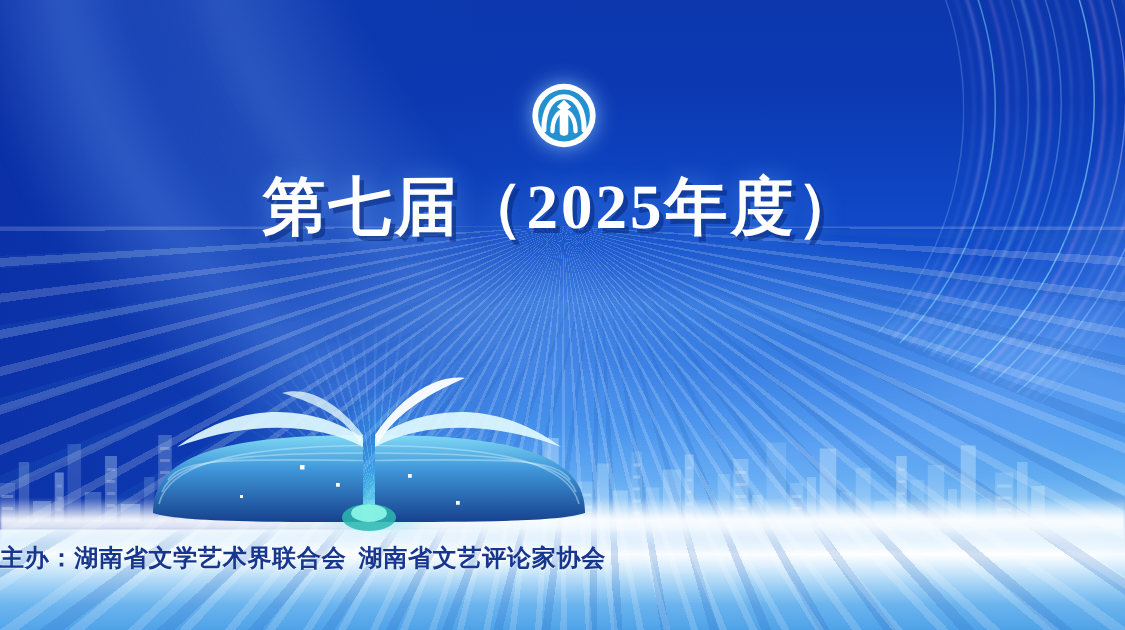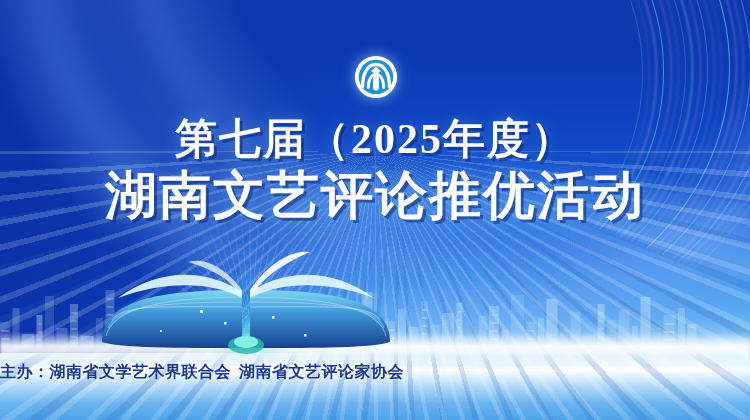--- a/index.html
+++ b/index.html
@@ -498,20 +498,19 @@
 
       <path d="M22 70 C22 40, 34 24, 50 24 C66 24, 78 40, 78 70" fill="none" stroke="#ffffff" stroke-width="7" stroke-linecap="round"></path>
       <path d="M34 72 C34 54, 42 44, 50 44 C58 44, 66 54, 66 72" fill="none" stroke="#ffffff" stroke-width="6" stroke-linecap="round"></path>
       <rect x="44" y="46" width="12" height="32" rx="5" fill="#ffffff"></rect>
       <path d="M50 28 L60 38 L50 46 L40 38 Z" fill="#ffffff"></path>
     </svg>
   </div>
 
   <div class="title-block">
     <div class="title-l1">第七届（2025年度）</div>
-    <div class="title-l2">湖南文艺评论推优活动</div>
   </div>
 
   <div class="organizer">
     <span>主办：</span><span>湖南省文学艺术界联合会</span><span class="org-gap"></span><span>湖南省文艺评论家协会</span>
   </div>
 
 </div>
 
 </body></html>

